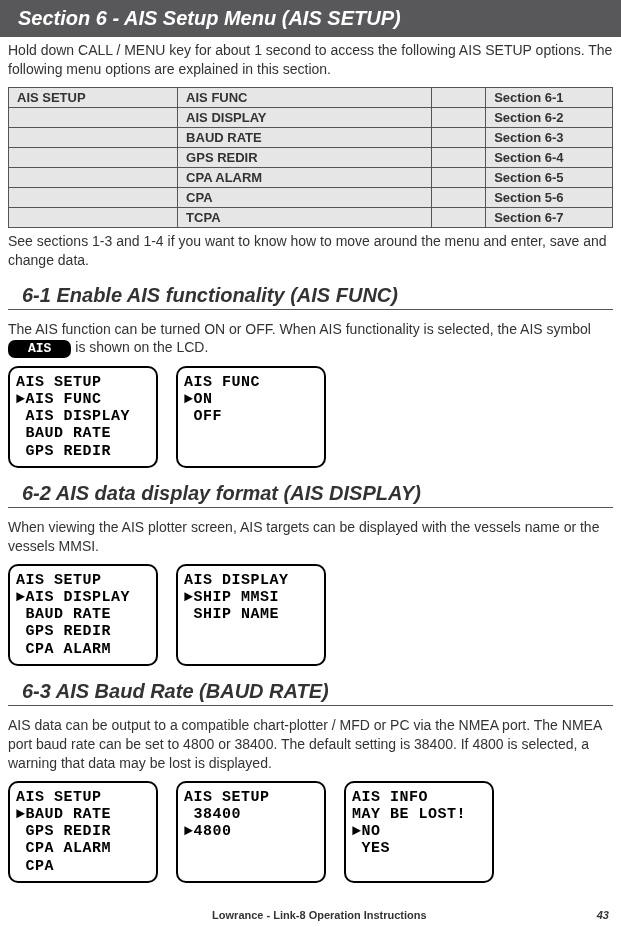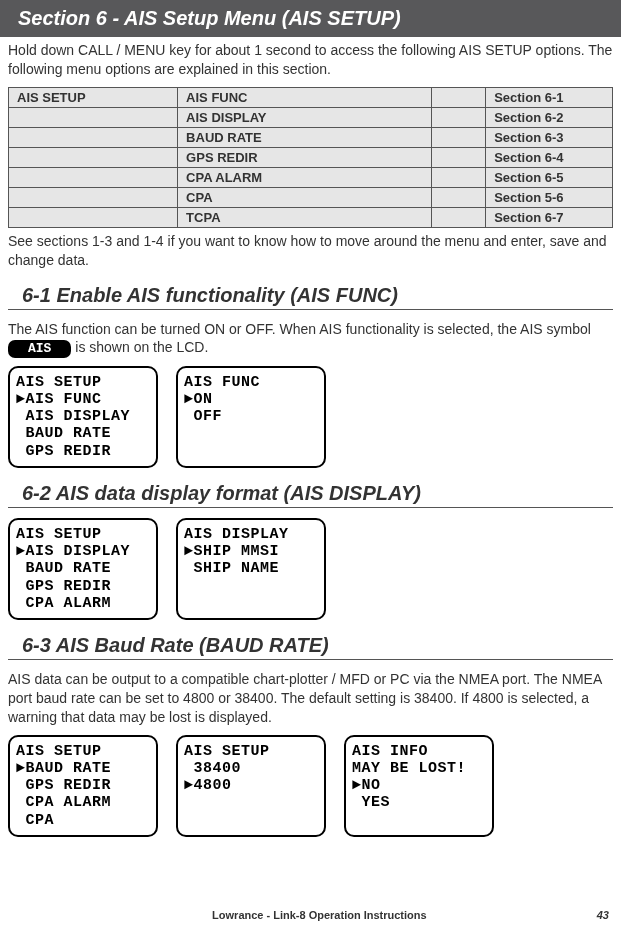--- a/index.html
+++ b/index.html
@@ -186,20 +186,21 @@
  GPS REDIR</div>
   <div class="lcd">AIS FUNC
 ►ON
  OFF
 
  </div>
 </div>
 
 <div class="subheading">6-2 AIS data display format (AIS DISPLAY)</div>
 <hr class="rule">
+<p class="body-text">When viewing the AIS plotter screen, AIS targets can be displayed with the vessels name or the vessels MMSI.</p>
 <div class="lcd-row">
   <div class="lcd">AIS SETUP
 ►AIS DISPLAY
  BAUD RATE
  GPS REDIR
  CPA ALARM</div>
   <div class="lcd">AIS DISPLAY
 ►SHIP MMSI
  SHIP NAME
 

